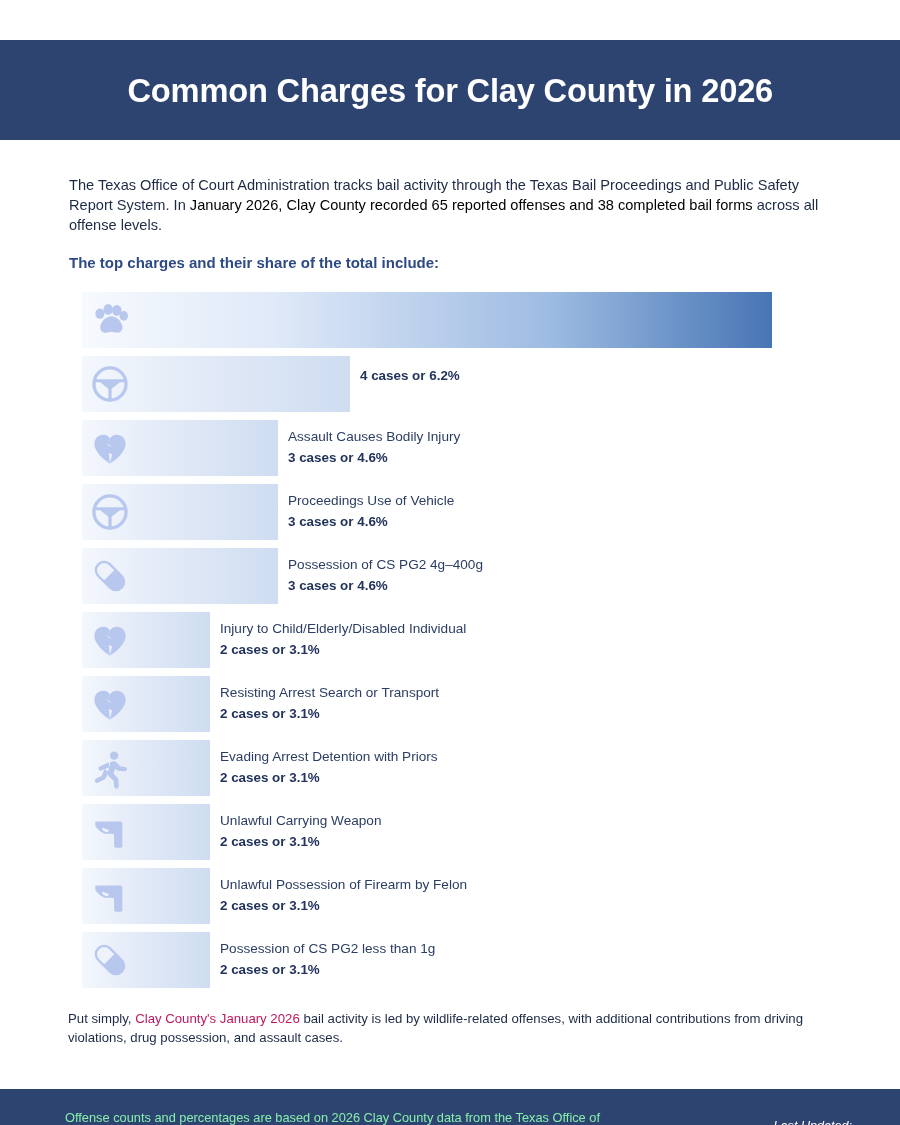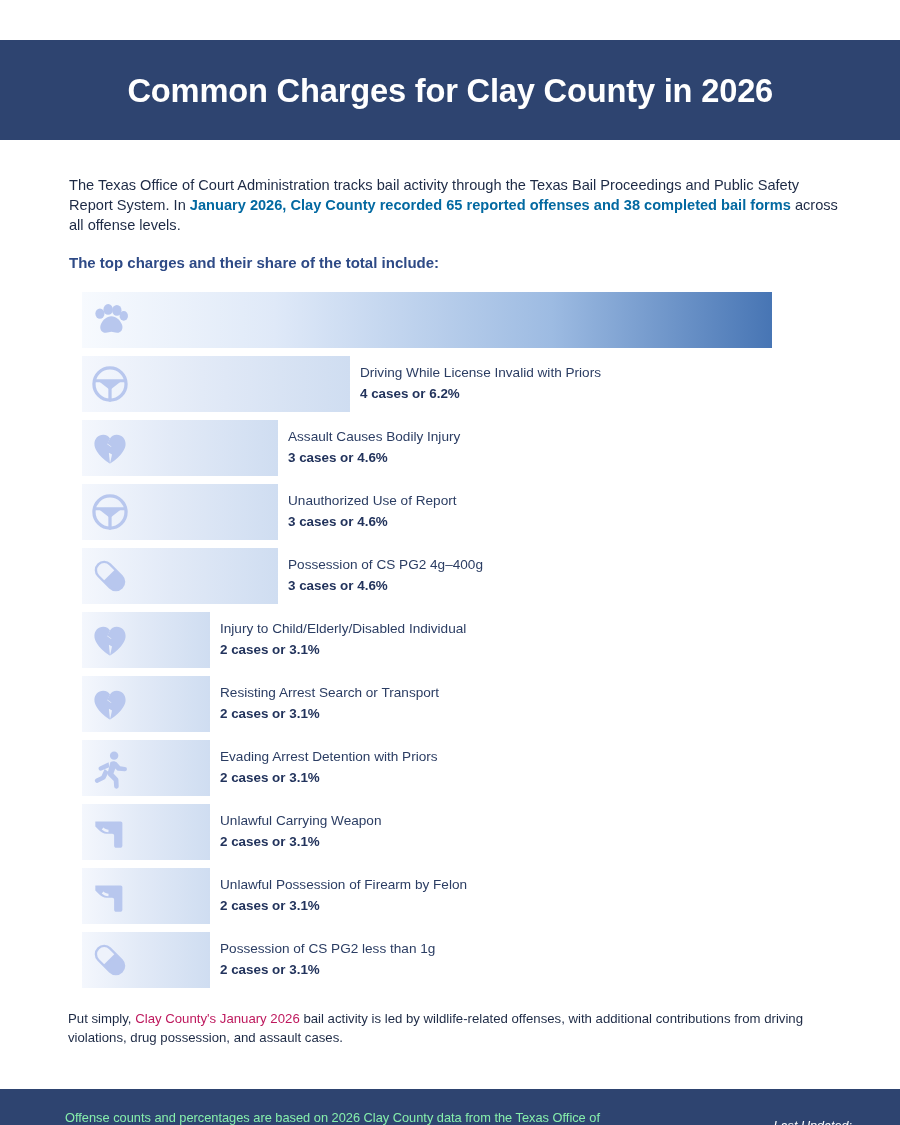--- a/index.html
+++ b/index.html
@@ -50,22 +50,22 @@
   .intro {
     position: absolute;
     left: 69px;
     top: 138px;
     width: 775px;
     font-size: 14.6px;
     line-height: 1.38;
     color: #1d2a45;
   }
   .intro .hl {
-    color: #0369a1;
-    font-weight: bold;
+    color: #000000;
+    font-weight: normal;
   }
   .subhead {
     position: absolute;
     left: 69px;
     top: 217px;
     font-size: 15px;
     font-weight: bold;
     color: #2e4a86;
   }
 
@@ -188,21 +188,20 @@
       </div>
       <div class="bar-row">
         <div class="bar-fill" style="width: 268px;"></div>
         <span class="bar-icon"><svg viewBox="0 0 48 48" width="44" height="44" xmlns="http://www.w3.org/2000/svg">
             <circle cx="24" cy="24" r="17.5" fill="none" stroke="#b8c7ee" stroke-width="3.6"></circle>
             <path d="M8.5 20.5h31" stroke="#b8c7ee" stroke-width="3.4" stroke-linecap="round"></path>
             <path d="M12.5 21.5 L24 30.5 L35.5 21.5 Z" fill="#b8c7ee"></path>
             <path d="M24 29v12.5" stroke="#b8c7ee" stroke-width="3.6" stroke-linecap="round"></path>
           </svg></span>
         <div class="bar-text" style="left: 278px;">
-          <div class="bar-label">Driving While License Invalid with Priors</div>
           <div class="bar-stat">4 cases or 6.2%</div>
         </div>
       </div>
       <div class="bar-row">
         <div class="bar-fill" style="width: 196px;"></div>
         <span class="bar-icon"><svg viewBox="0 0 48 48" width="44" height="44" xmlns="http://www.w3.org/2000/svg">
             <path d="M24 41S7 30.5 7 19.5C7 13.8 11.2 9.5 16.6 9.5c3.4 0 6.1 1.7 7.4 4.1L21 20l5 3.5-3.2 6.2L24 41z" fill="#b8c7ee"></path>
             <path d="M24 41l2.2-9.8-4.3-2.6 3.6-6.3-4.5-3.2 3-5.5c1.3-2.4 4-4.1 7.4-4.1C36.8 9.5 41 13.8 41 19.5 41 30.5 24 41 24 41z" fill="#b8c7ee"></path>
           </svg></span>
         <div class="bar-text" style="left: 206px;">
@@ -212,21 +211,21 @@
       </div>
       <div class="bar-row">
         <div class="bar-fill" style="width: 196px;"></div>
         <span class="bar-icon"><svg viewBox="0 0 48 48" width="44" height="44" xmlns="http://www.w3.org/2000/svg">
             <circle cx="24" cy="24" r="17.5" fill="none" stroke="#b8c7ee" stroke-width="3.6"></circle>
             <path d="M8.5 20.5h31" stroke="#b8c7ee" stroke-width="3.4" stroke-linecap="round"></path>
             <path d="M12.5 21.5 L24 30.5 L35.5 21.5 Z" fill="#b8c7ee"></path>
             <path d="M24 29v12.5" stroke="#b8c7ee" stroke-width="3.6" stroke-linecap="round"></path>
           </svg></span>
         <div class="bar-text" style="left: 206px;">
-          <div class="bar-label">Unauthorized Use of Report</div>
+          <div class="bar-label">Proceedings Use of Vehicle</div>
           <div class="bar-stat">3 cases or 4.6%</div>
         </div>
       </div>
       <div class="bar-row">
         <div class="bar-fill" style="width: 196px;"></div>
         <span class="bar-icon"><svg viewBox="0 0 48 48" width="44" height="44" xmlns="http://www.w3.org/2000/svg">
             <g transform="rotate(-45 24 24)">
               <rect x="15" y="6" width="18" height="36" rx="9" fill="#b8c7ee"></rect>
               <path d="M24 6h-0.1A9 9 0 0 0 15 15v9h18v-9A9 9 0 0 0 24 6z" fill="#eef2fb"></path>
               <rect x="15" y="6" width="18" height="36" rx="9" fill="none" stroke="#b8c7ee" stroke-width="2.6"></rect>

